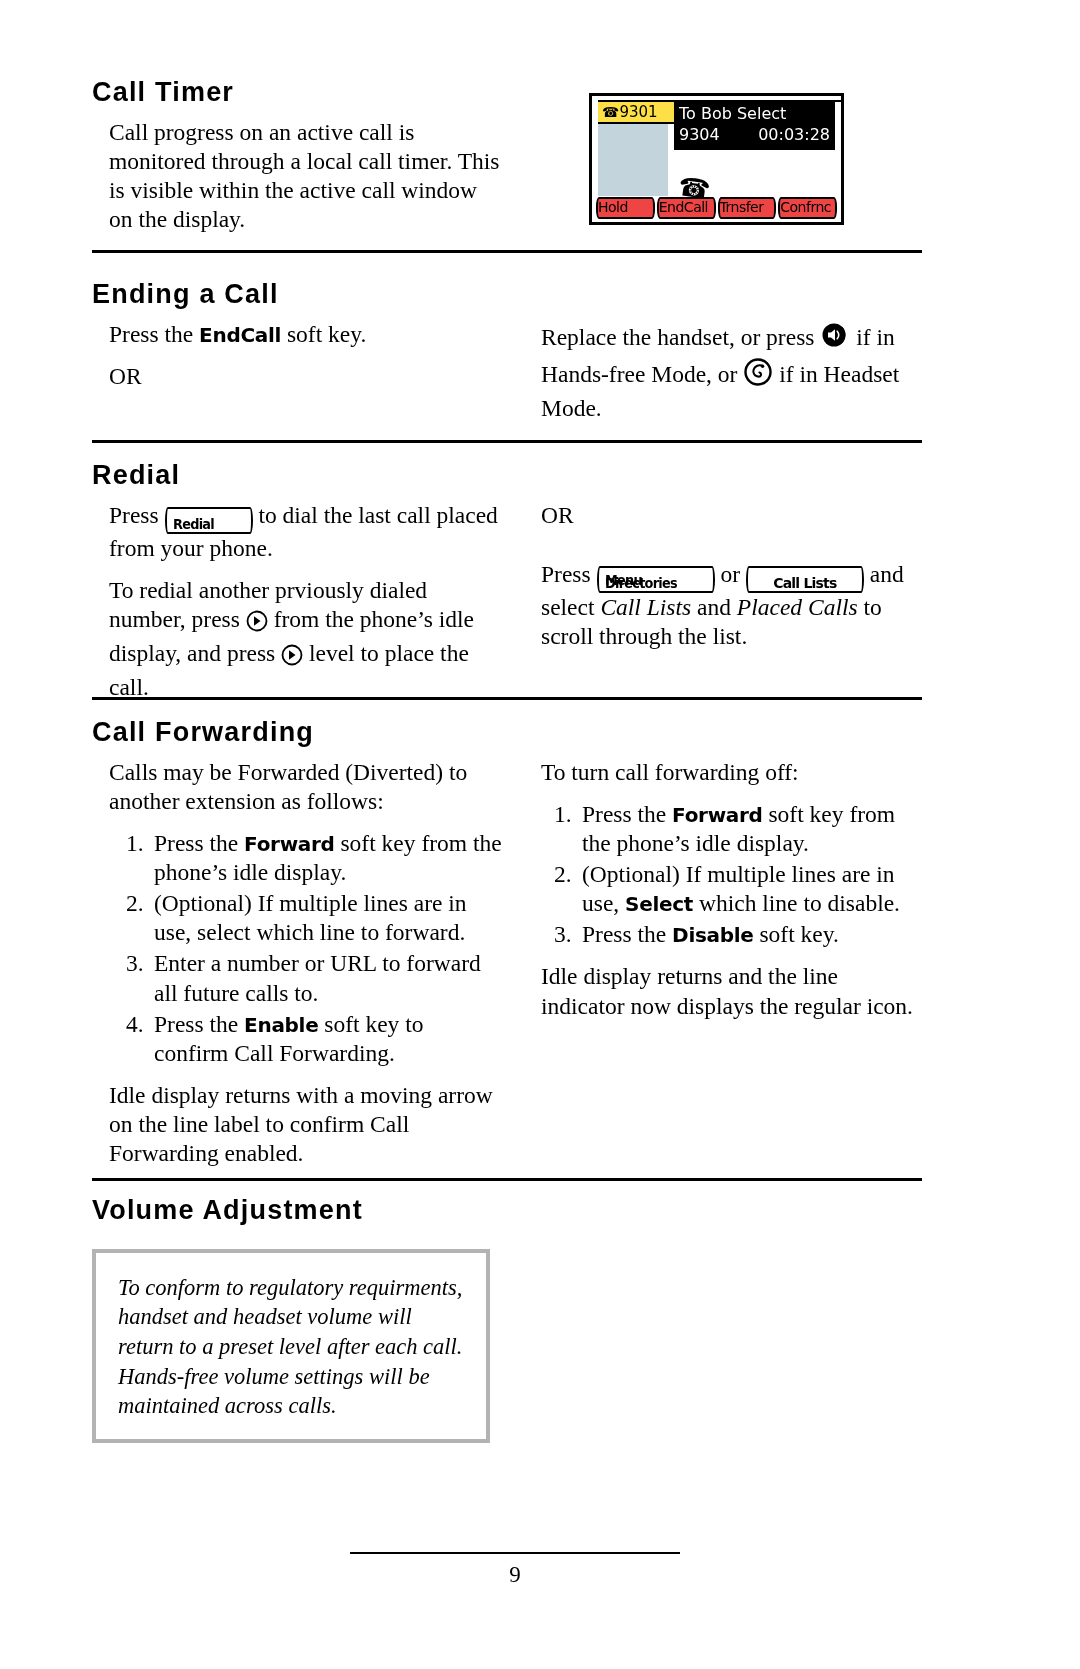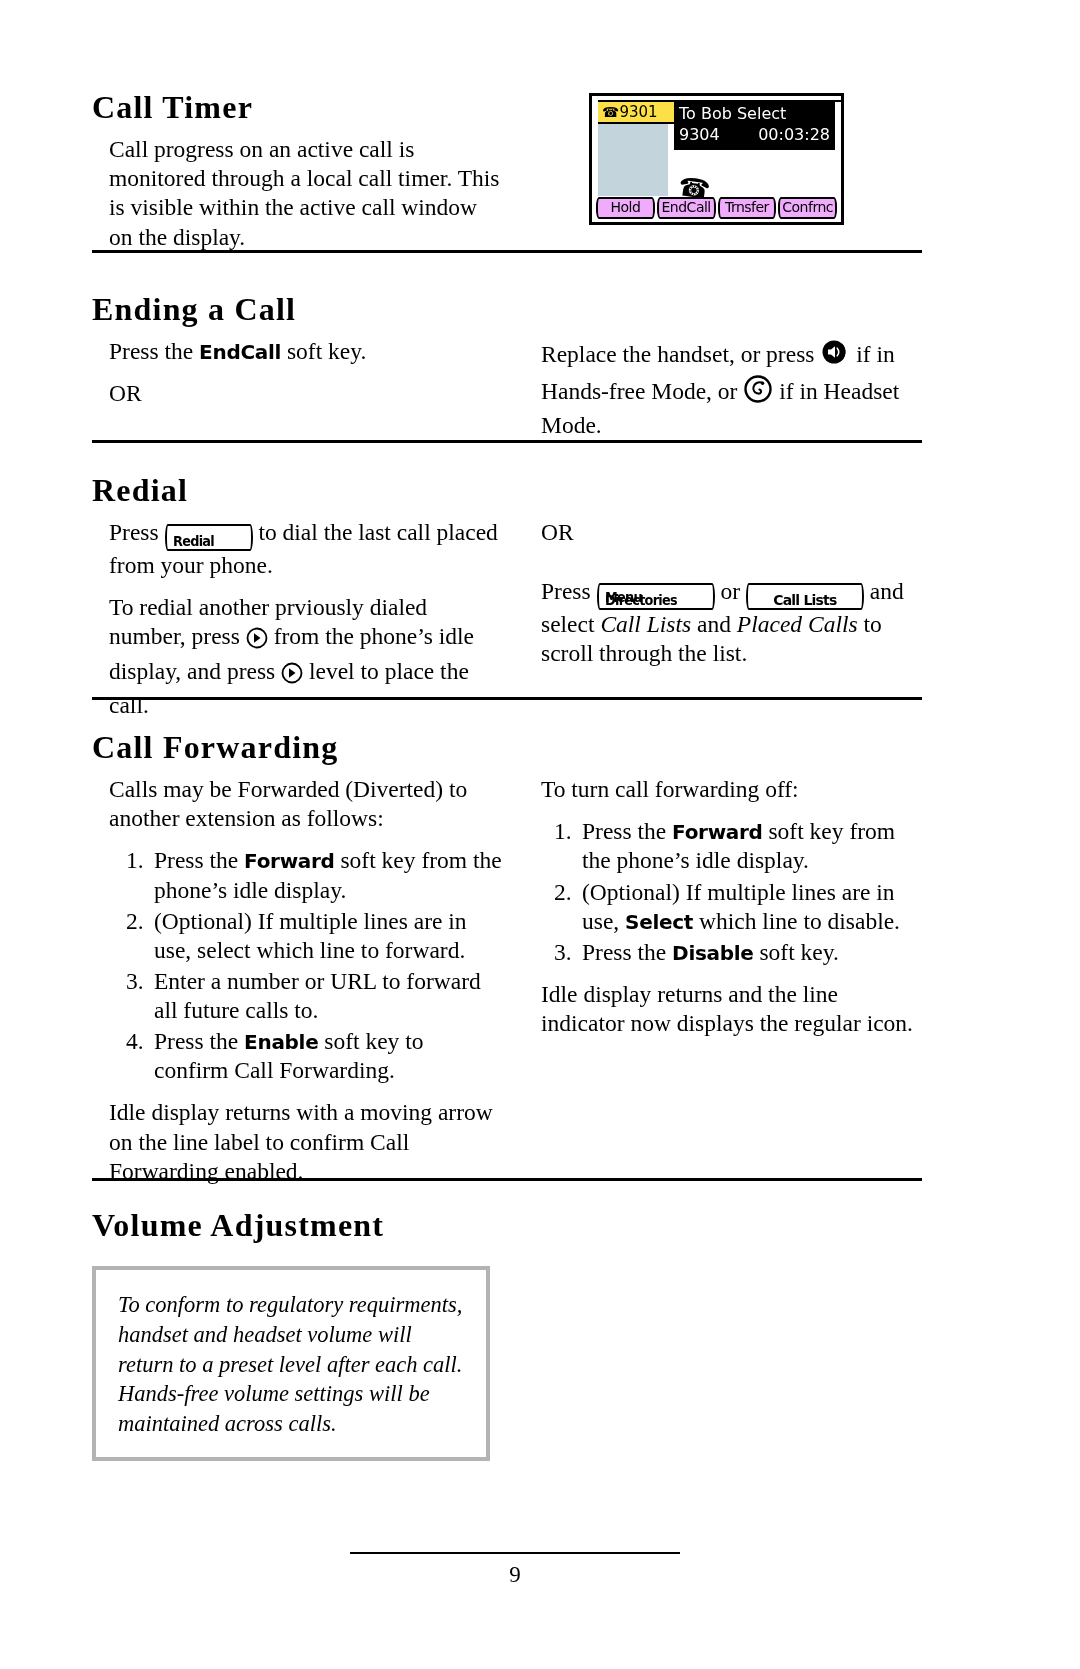--- a/index.html
+++ b/index.html
@@ -16,25 +16,25 @@
   .page {
     position: absolute;
     left: 92px;
     top: 0;
     width: 830px;
     height: 1669px;
   }
 
   
   h2.section-title {
-    font-family: Liberation Serif, serif;
+    font-family: Liberation Sans, sans-serif;
     font-weight: bold;
-    font-size: 32px;
+    font-size: 27px;
     letter-spacing: 1.2px;
-    margin: 12px 0 10px 0;
+    margin: 0 0 10px 0;
     line-height: 1.1;
   }
 
   
   .rule {
     width: 830px;
     height: 0;
     border-top: 3px solid #000;
     margin: 0;
   }
@@ -141,25 +141,24 @@
     transform: rotate(8deg);
   }
   .ps-softrow {
     position: absolute; left: 4px; right: 4px; bottom: 3px; height: 22px;
     display: flex; gap: 2px;
   }
   .ps-soft {
     flex: 1;
     border: 2px solid #000;
     border-radius: 3px / 9px;
-    background: #f0abfc;
+    background: #ef4444;
     font-family: "DejaVu Sans", sans-serif;
     font-size: 14px;
     line-height: 16px;
-    text-align: center;
     letter-spacing: -0.5px;
     overflow: hidden;
   }
   .ps-softband {
     position:absolute; left:4px; right:4px; bottom:3px; height:24px;
     background:#c3d4dc; z-index:-1;
   }
 
   
   .notebox {

